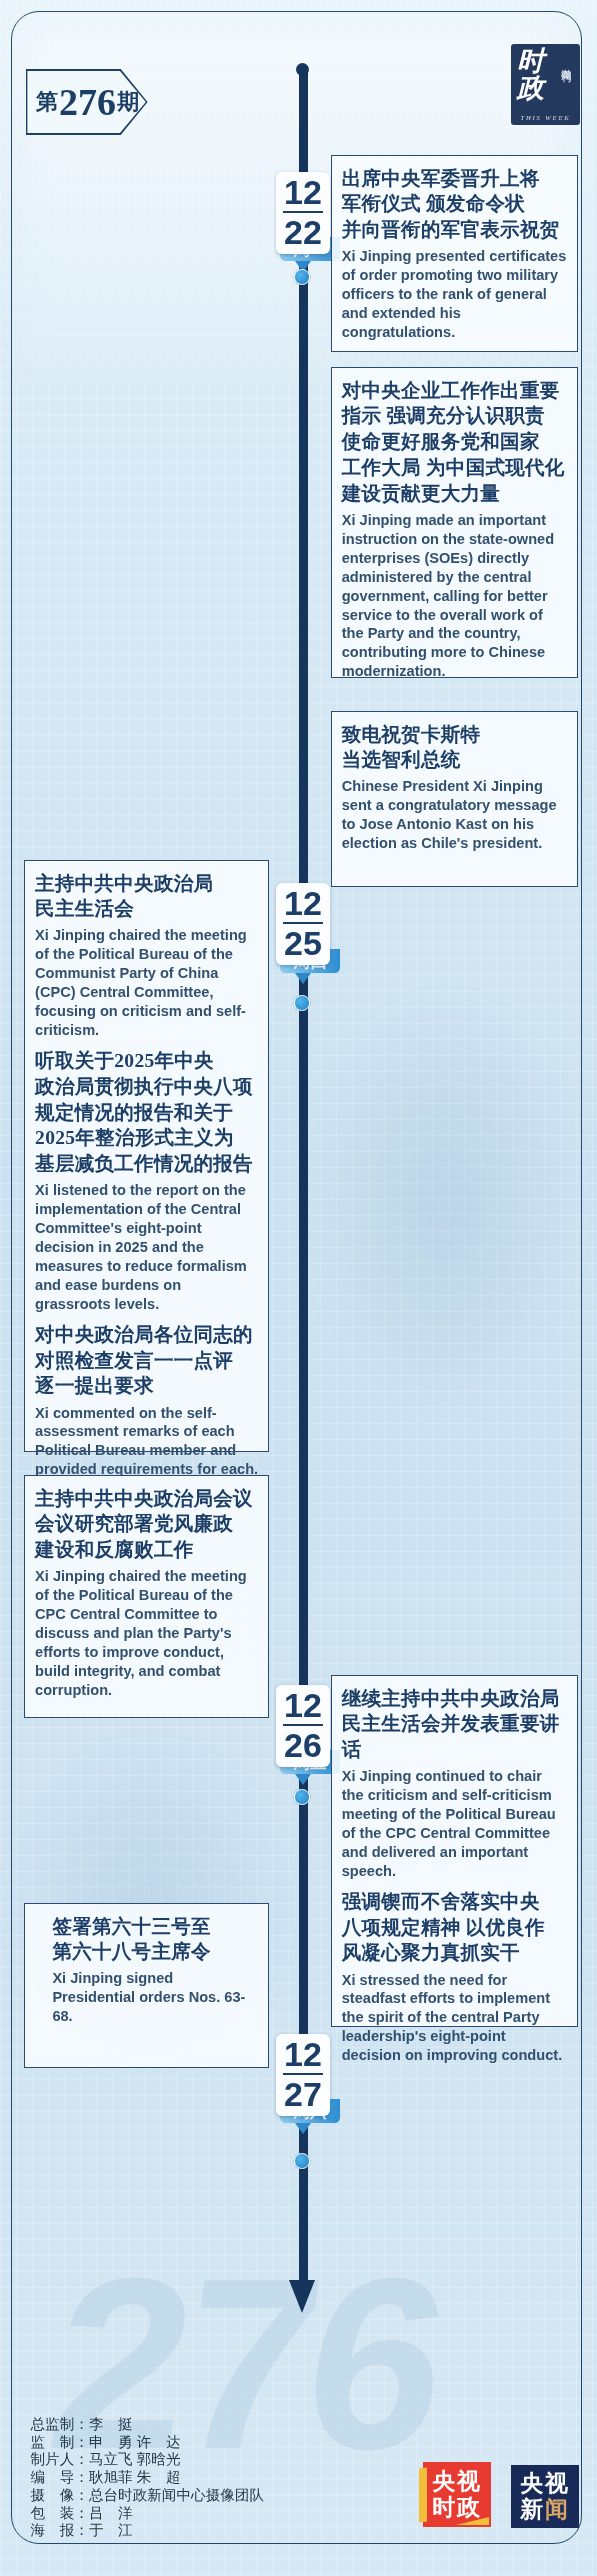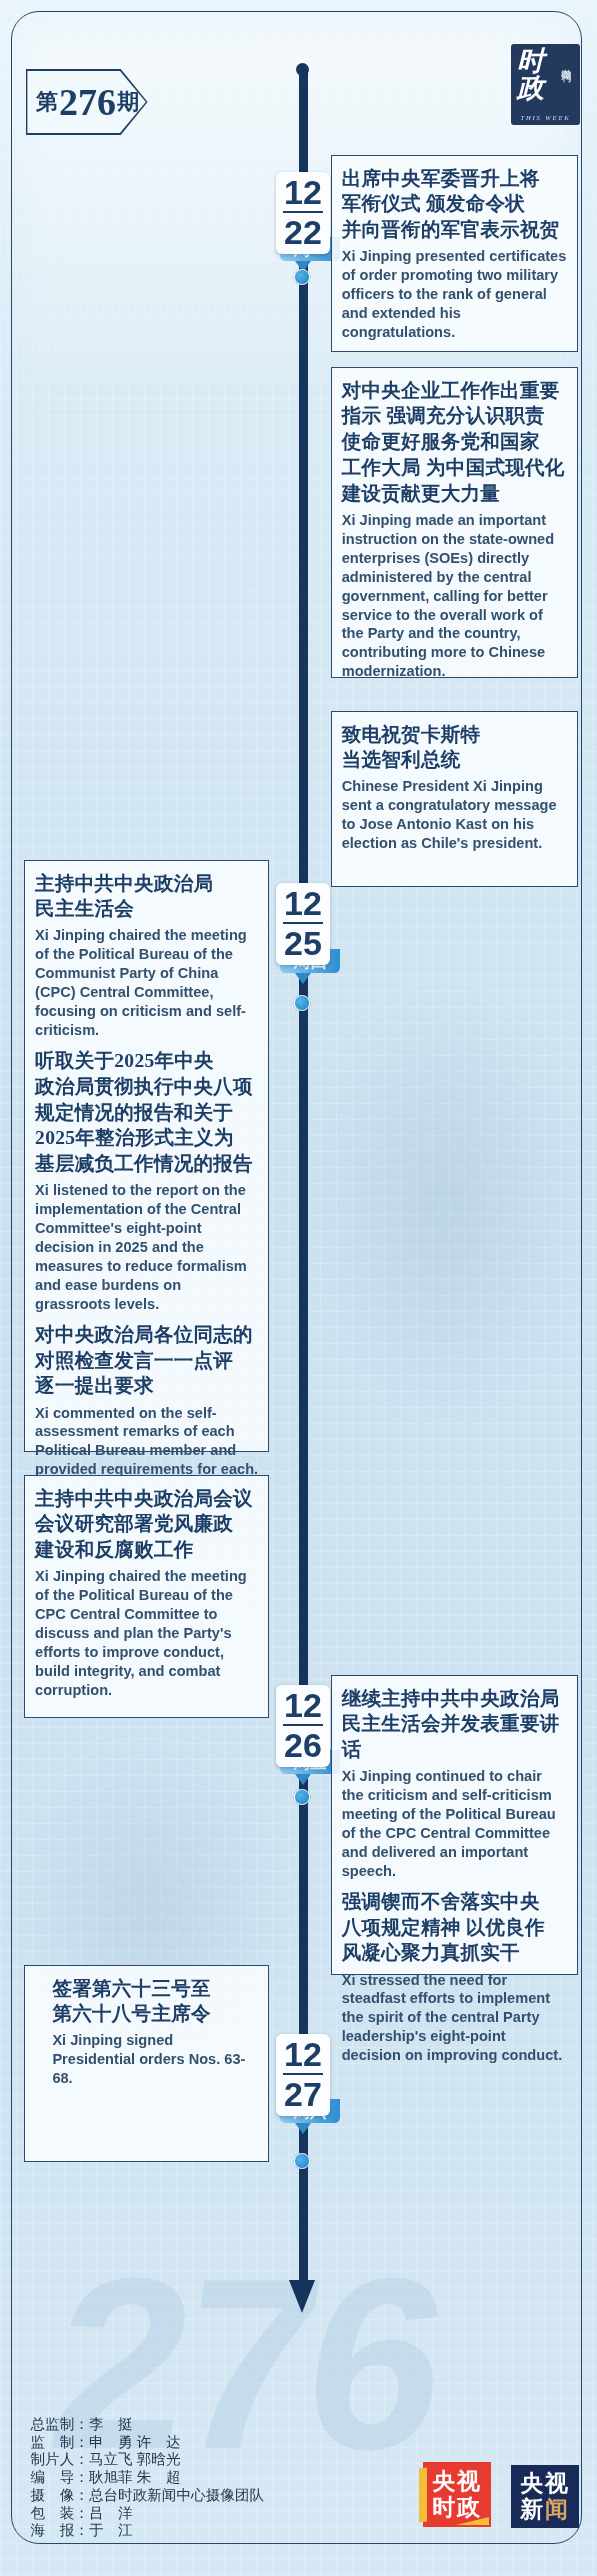--- a/index.html
+++ b/index.html
@@ -71,22 +71,22 @@
   .col-l{left:24.4px;width:245px;}
   .cn{font-family:"Liberation Serif","DejaVu Serif",serif;font-weight:700;color:#1d3e66;
     font-size:19.5px;line-height:1.32;white-space:pre-line;letter-spacing:0.3px;}
   .en{font-size:14.6px;line-height:1.30;color:#33516e;margin-top:4.3px;font-weight:bold;}
   .sec + .sec{margin-top:8px;}
   .b1{top:155px;height:197px;}
   .b2{top:367px;height:311px;}
   .b3{top:703px;height:176px;margin-top:8px;}
   .b4{top:860px;height:592px;}
   .b5{top:1475px;height:243px;}
-  .b6{top:1675px;height:300px;}
-  .b7{top:1965px;height:197px;padding-left:27px;}
+  .b6{top:1675px;height:352px;}
+  .b7{top:1903px;height:165px;padding-left:27px;}
 
   
   .credits{position:absolute;left:30.5px;top:2416px;z-index:2;color:#24384c;font-size:14.6px;line-height:17.7px;}
   .credit-line{white-space:pre;}
   .logo-red{position:absolute;left:423px;top:2462px;width:68px;height:65px;z-index:2;background:#e73a31;
     display:flex;flex-direction:column;align-items:center;justify-content:center;color:#fff;
     font-weight:700;font-size:23px;line-height:1.12;letter-spacing:1.8px;}
   .logo-red::before{content:"";position:absolute;left:-4.3px;top:6.1px;width:8px;height:54px;
     background:#f3bf3a;transform:skewY(-8deg);z-index:-1;}
   .logo-red::after{content:"";position:absolute;right:2.4px;bottom:2.4px;width:0;height:0;

